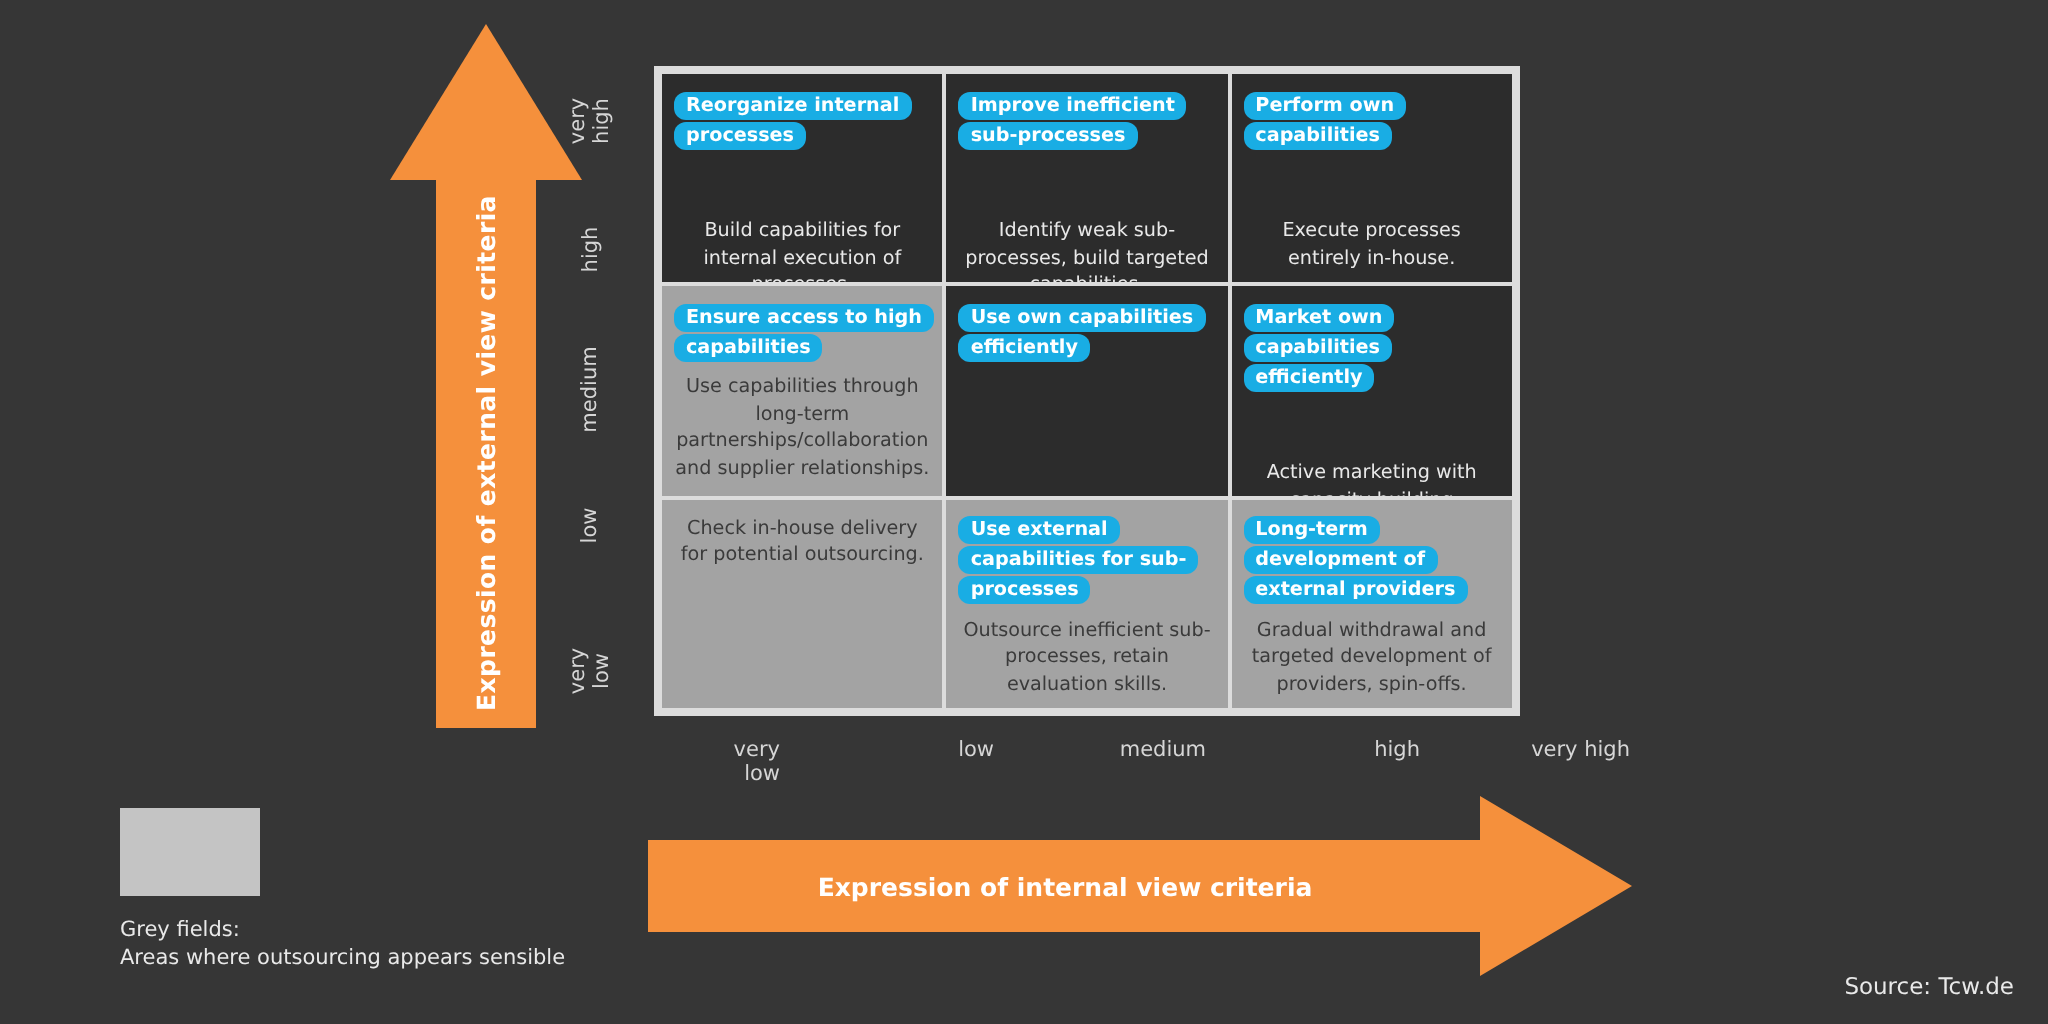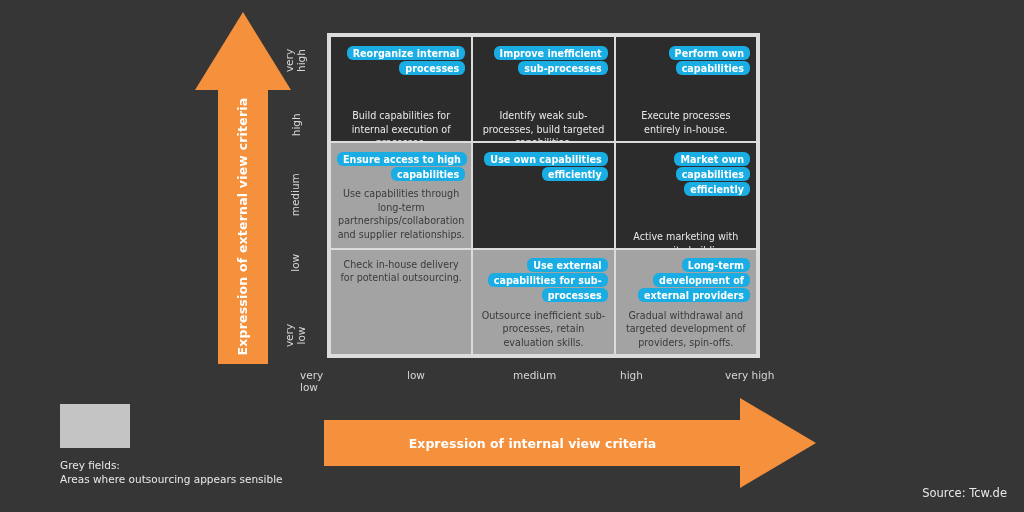--- a/index.html
+++ b/index.html
@@ -61,21 +61,21 @@
   }
   .y-tick span{
     transform:rotate(-90deg);
     color:#d6d6d6;font-size:10.5px;line-height:11.5px;
     text-align:center;white-space:pre;
   }
 
   
   .x-ticks{position:absolute;left:300px;top:369px;width:520px;height:30px;}
   .x-tick{
-    position:absolute;top:0;width:90px;text-align:left;
+    position:absolute;top:0;width:90px;text-align:right;
     color:#d6d6d6;font-size:10.5px;line-height:12px;white-space:pre;
   }
 
   
   .matrix{
     position:absolute;left:327px;top:33px;width:433px;height:325px;
     border:2px solid #dcdcdc;
     display:grid;
     grid-template-columns:1fr 1fr 1fr;
     grid-template-rows:1fr 1fr 1fr;
@@ -86,21 +86,21 @@
   }
   .cell{
     box-sizing:border-box;
     padding:8px 6px 6px 6px;
     display:flex;flex-direction:column;align-items:center;
     overflow:hidden;
   }
   .cell.dark{background:#2c2c2c;}
   .cell.grey{background:#a3a3a3;}
   .badge-wrap{
-    text-align:right;
+    text-align:left;
     font-size:9.6px;font-weight:bold;line-height:15px;
     margin-bottom:6px;
   }
   .badge{
     background:#19ade4;color:#ffffff;
     padding:1.5px 6px;border-radius:6px;
     -webkit-box-decoration-break:clone;box-decoration-break:clone;
   }
   .desc{
     text-align:center;font-size:9.6px;line-height:13.5px;

